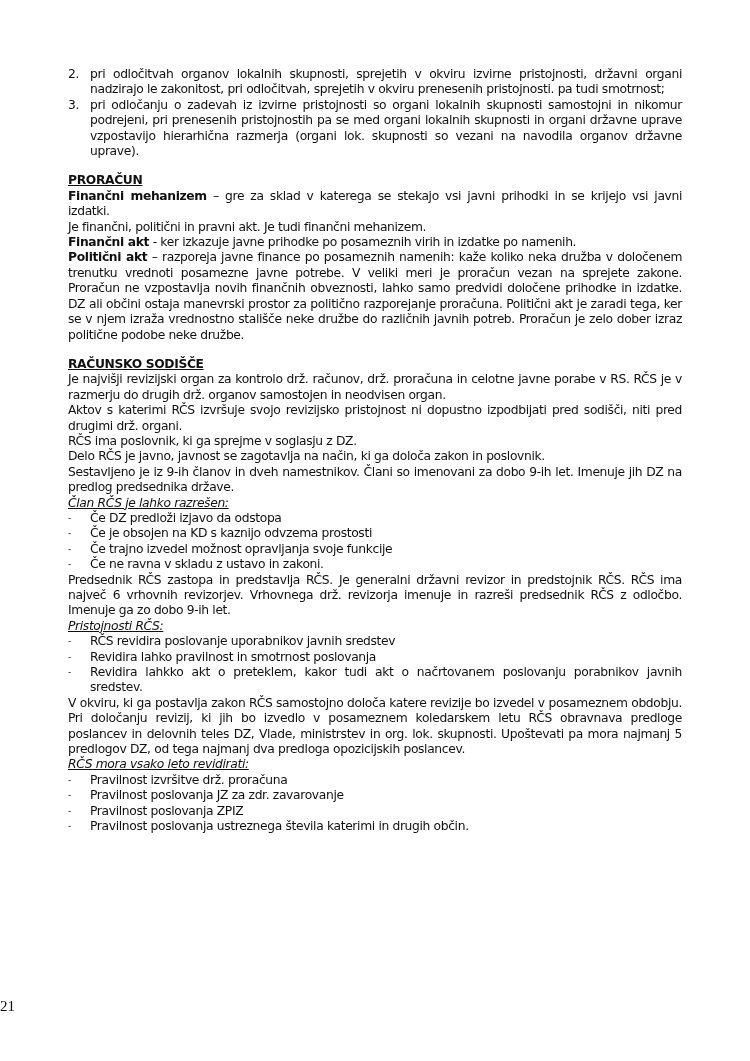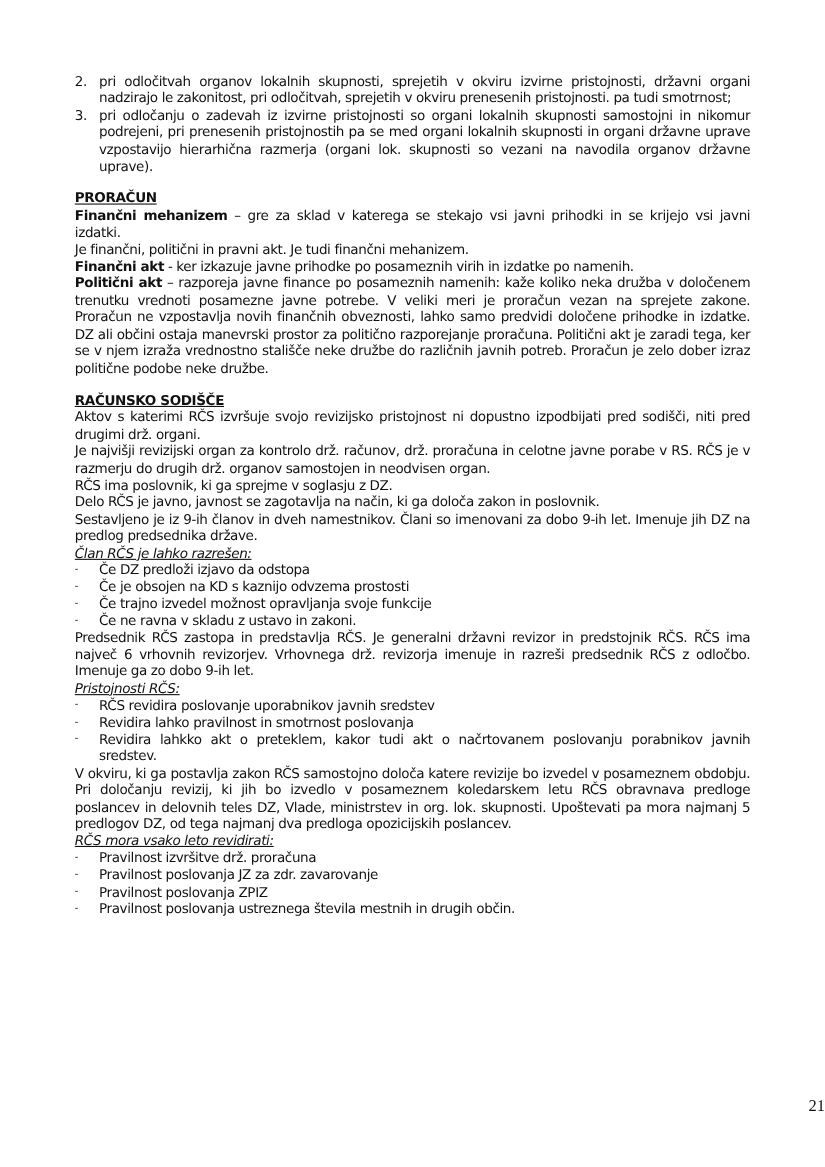--- a/index.html
+++ b/index.html
@@ -14,43 +14,43 @@
   ol.num li { position: relative; padding-left: 22px; text-align: justify; }
   ol.num li .n { position: absolute; left: 0; top: 0; }
   .heading { font-weight: bold; text-decoration: underline; margin-top: 14px; }
   .p { margin: 0; }
   b { font-weight: bold; }
   .ul { text-decoration: underline; font-style: italic; }
   ul.dash { margin: 0; padding: 0; list-style: none; }
   ul.dash li { position: relative; padding-left: 22px; text-align: justify; }
   ul.dash li .d { position: absolute; left: 0; top: 0; font-size: 9px; }
   .pageno {
-    position: absolute; top: 998px; left: 0; width: 750px; text-align: right;
+    position: absolute; top: 998px; left: 0; width: 750px; text-align: left;
     font-family: "Liberation Serif", serif; font-size: 15px; color: #111;
   }
 </style>
 </head>
 <body>
 
 <div class="page">
 
   <ol class="num">
     <li><span class="n">2.</span><span>pri odločitvah organov lokalnih skupnosti, sprejetih v okviru izvirne pristojnosti, državni organi nadzirajo le zakonitost, pri odločitvah, sprejetih v okviru prenesenih pristojnosti. pa tudi smotrnost;</span></li>
     <li><span class="n">3.</span><span>pri odločanju o zadevah iz izvirne pristojnosti so organi lokalnih skupnosti samostojni in nikomur podrejeni, pri prenesenih pristojnostih pa se med organi lokalnih skupnosti in organi državne uprave vzpostavijo hierarhična razmerja (organi lok. skupnosti so vezani na navodila organov državne uprave).</span></li>
   </ol>
 
   <div class="heading">PRORAČUN</div>
   <p class="p j"><b>Finančni mehanizem</b><span> – gre za sklad v katerega se stekajo vsi javni prihodki in se krijejo vsi javni izdatki.</span></p>
   <p class="p j">Je finančni, politični in pravni akt. Je tudi finančni mehanizem.</p>
   <p class="p j"><b>Finančni akt</b><span> - ker izkazuje javne prihodke po posameznih virih in izdatke po namenih.</span></p>
   <p class="p j"><b>Politični akt</b><span> – razporeja javne finance po posameznih namenih: kaže koliko neka družba v določenem trenutku vrednoti posamezne javne potrebe. V veliki meri je proračun vezan na sprejete zakone. Proračun ne vzpostavlja novih finančnih obveznosti, lahko samo predvidi določene prihodke in izdatke. DZ ali občini ostaja manevrski prostor za politično razporejanje proračuna. Politični akt je zaradi tega, ker se v njem izraža vrednostno stališče neke družbe do različnih javnih potreb. Proračun je zelo dober izraz politične podobe neke družbe.</span></p>
 
   <div class="heading">RAČUNSKO SODIŠČE</div>
+  <p class="p j">Je najvišji revizijski organ za kontrolo drž. računov, drž. proračuna in celotne javne porabe v RS. RČS je v razmerju do drugih drž. organov samostojen in neodvisen organ.</p>
   <p class="p j">Aktov s katerimi RČS izvršuje svojo revizijsko pristojnost ni dopustno izpodbijati pred sodišči, niti pred drugimi drž. organi.</p>
-  <p class="p j">Je najvišji revizijski organ za kontrolo drž. računov, drž. proračuna in celotne javne porabe v RS. RČS je v razmerju do drugih drž. organov samostojen in neodvisen organ.</p>
   <p class="p j">RČS ima poslovnik, ki ga sprejme v soglasju z DZ.</p>
   <p class="p j">Delo RČS je javno, javnost se zagotavlja na način, ki ga določa zakon in poslovnik.</p>
   <p class="p j">Sestavljeno je iz 9-ih članov in dveh namestnikov. Člani so imenovani za dobo 9-ih let. Imenuje jih DZ na predlog predsednika države.</p>
 
   <p class="p ul">Član RČS je lahko razrešen:</p>
   <ul class="dash">
     <li><span class="d">-</span><span>Če DZ predloži izjavo da odstopa</span></li>
     <li><span class="d">-</span><span>Če je obsojen na KD s kaznijo odvzema prostosti</span></li>
     <li><span class="d">-</span><span>Če trajno izvedel možnost opravljanja svoje funkcije</span></li>
     <li><span class="d">-</span><span>Če ne ravna v skladu z ustavo in zakoni.</span></li>
@@ -65,17 +65,17 @@
     <li><span class="d">-</span><span>Revidira lahkko akt o preteklem, kakor tudi akt o načrtovanem poslovanju porabnikov javnih sredstev.</span></li>
   </ul>
 
   <p class="p j">V okviru, ki ga postavlja zakon RČS samostojno določa katere revizije bo izvedel v posameznem obdobju. Pri določanju revizij, ki jih bo izvedlo v posameznem koledarskem letu RČS obravnava predloge poslancev in delovnih teles DZ, Vlade, ministrstev in org. lok. skupnosti. Upoštevati pa mora najmanj 5 predlogov DZ, od tega najmanj dva predloga opozicijskih poslancev.</p>
 
   <p class="p ul">RČS mora vsako leto revidirati:</p>
   <ul class="dash">
     <li><span class="d">-</span><span>Pravilnost izvršitve drž. proračuna</span></li>
     <li><span class="d">-</span><span>Pravilnost poslovanja JZ za zdr. zavarovanje</span></li>
     <li><span class="d">-</span><span>Pravilnost poslovanja ZPIZ</span></li>
-    <li><span class="d">-</span><span>Pravilnost poslovanja ustreznega števila mestnih in drugih občin.</span></li>
+    <li><span class="d">-</span><span>Pravilnost poslovanja ustreznega števila katerimi in drugih občin.</span></li>
   </ul>
 </div>
 
 <div class="pageno">21</div>
 
 </body></html>

